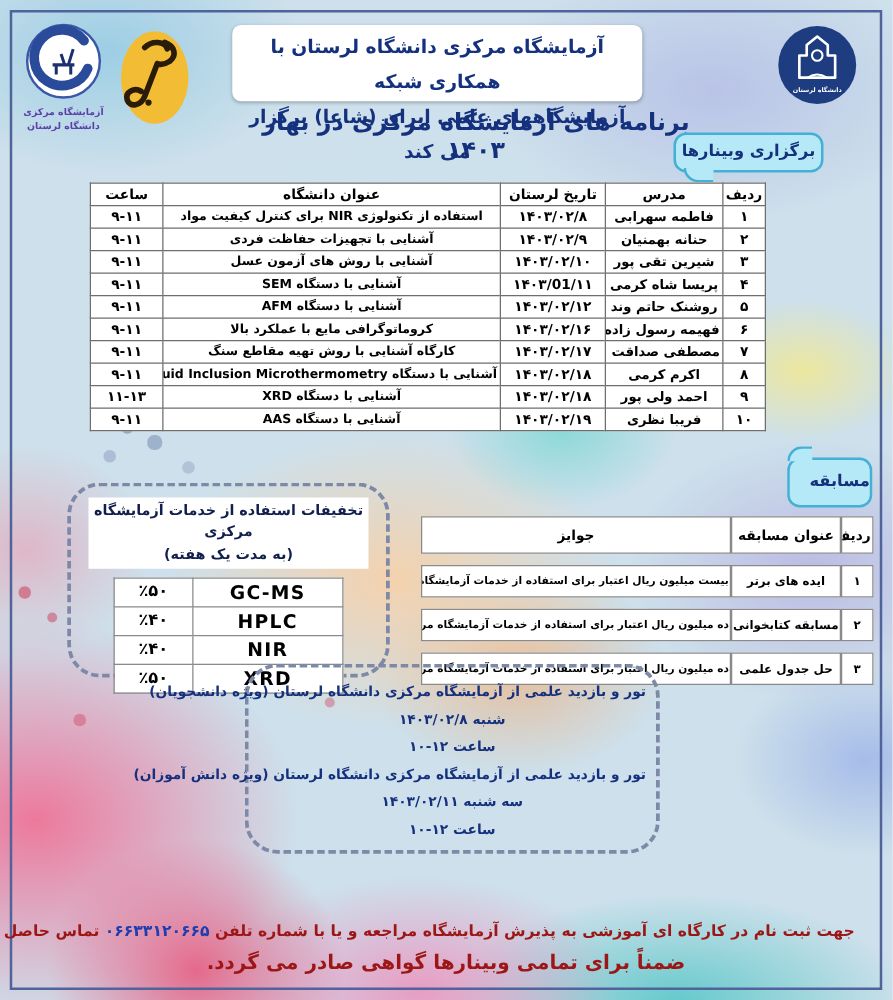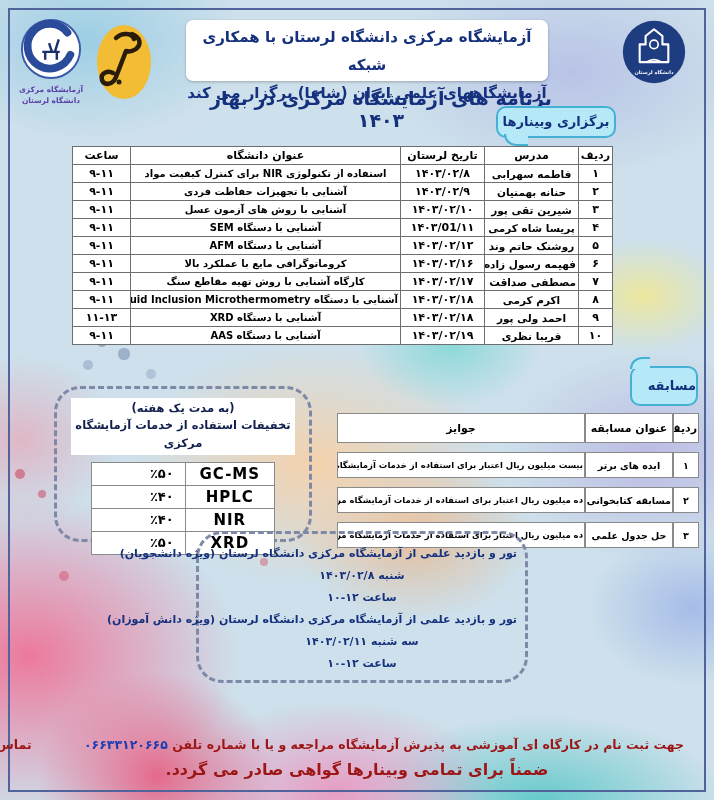--- a/index.html
+++ b/index.html
@@ -25,47 +25,47 @@
   }
   .frame { position:absolute; inset:8px; border:2px solid #51639b; pointer-events:none; }
   .specks { position:absolute; left:0; top:0; width:4px; height:4px; border-radius:50%;
     box-shadow: 100px 340px 0 3px rgba(96,114,163,.50), 122px 352px 0 4px rgba(96,114,163,.42),
                 86px 363px 0 3px rgba(120,140,180,.40), 149px 372px 0 3px rgba(120,140,180,.34),
                 18px 472px 0 3px rgba(202,62,92,.55),  40px 492px 0 2px rgba(202,62,92,.50),
                 258px 500px 0 3px rgba(212,72,102,.50), 62px 574px 0 3px rgba(212,72,102,.45),
                 262px 560px 0 2px rgba(202,62,92,.40); }
 
   
-  .title-box { position:absolute; left:186px; top:20px; width:362px; height:61px; background:#fff;
+  .title-box { position:absolute; left:186px; top:20px; width:328px; height:61px; background:#fff;
     border-radius:7px; text-align:center; color:#15317e; font-size:15px; line-height:28px;
     padding-top:3px; box-sizing:border-box; box-shadow:0 1px 3px rgba(0,0,0,.25); }
   .subtitle { position:absolute; left:186px; top:87px; width:390px; text-align:center; color:#15317e; font-size:19px; }
   .lab-logo { position:absolute; left:12px; top:18px; width:78px; text-align:center; }
   .lab-cap { font-size:7.5px; color:#5b3fa8; line-height:1.4; margin-top:1px; }
   .shaa-logo { position:absolute; left:96px; top:24px; }
   .univ-logo { position:absolute; left:622px; top:20px; }
 
   
   .bubble { position:absolute; background:#b5e9f7; border:2px solid #44b0d4; color:#15317e;
     text-align:center; font-size:13px; box-sizing:border-box; border-radius:10px; }
-  .webinar-bubble { left:496px; top:106px; width:120px; height:32px; line-height:27px; }
+  .webinar-bubble { left:539px; top:106px; width:120px; height:32px; line-height:27px; }
   .webinar-bubble::after { content:""; position:absolute; left:6px; bottom:-10px; width:22px; height:10px;
     background:#b5e9f7; border:2px solid #44b0d4; border-top:none; border-right:none; border-radius:0 0 0 14px; }
   .comp-bubble { left:630px; top:366px; width:68px; height:40px; line-height:36px;padding-left:48px; }
   .comp-bubble::before { content:""; position:absolute; left:-2px; top:-11px; width:18px; height:10px;
     background:#b5e9f7; border:2px solid #44b0d4; border-bottom:none; border-right:none; border-radius:14px 0 0 0; }
 
   
   .wtable { position:absolute; left:72px; top:146px; width:540px; border-collapse:collapse;
     background:#fff; table-layout:fixed; }
   .wtable th, .wtable td { border:1px solid #6e6e6e; text-align:center; padding:0 2px; height:17px;
     font-size:11px; color:#000; overflow:hidden; white-space:nowrap; font-weight:bold;margin-left:20px; }
   .wtable td.c-title { font-size:10px; }
   .wtable td.c-ins { font-size:10.5px; }
-  .num { direction:ltr; unicode-bidi:isolate;padding-left:48px; }
+  .num { direction:ltr; unicode-bidi:isolate; }
 
   
   .ctable { position:absolute; left:337px; top:404px; width:362px; border-collapse:separate;
     border-spacing:0 9px; table-layout:fixed; }
   .ctable th, .ctable td { background:#fff; border:1px solid #8a8a8a; text-align:center;
     overflow:hidden; white-space:nowrap; font-weight:bold; }
   .ctable th { height:26px; font-size:11px; }
   .ctable td { height:22px; font-size:9.5px; }
   .ctable td.prize { font-size:8.5px; }
 
@@ -268,22 +268,22 @@
         <tr>
           <td>۳</td>
           <td>حل جدول علمی</td>
           <td class="prize">ده میلیون ریال اعتبار برای استفاده از خدمات آزمایشگاه مرکزی (۵ نفر)</td>
         </tr>
       </tbody>
   </table>
 
   <div class="disc-box">
     <div class="disc-title">
+      <div>تخفیفات استفاده از خدمات آزمایشگاه مرکزی</div>
       <div>(به مدت یک هفته)</div>
-      <div>تخفیفات استفاده از خدمات آزمایشگاه مرکزی</div>
     </div>
     <table class="dtable">
       <tbody>
 
           <tr>
             <td class="d-name">GC-MS</td>
             <td class="d-pct num">٪۵۰</td>
           </tr>
 
           <tr>

